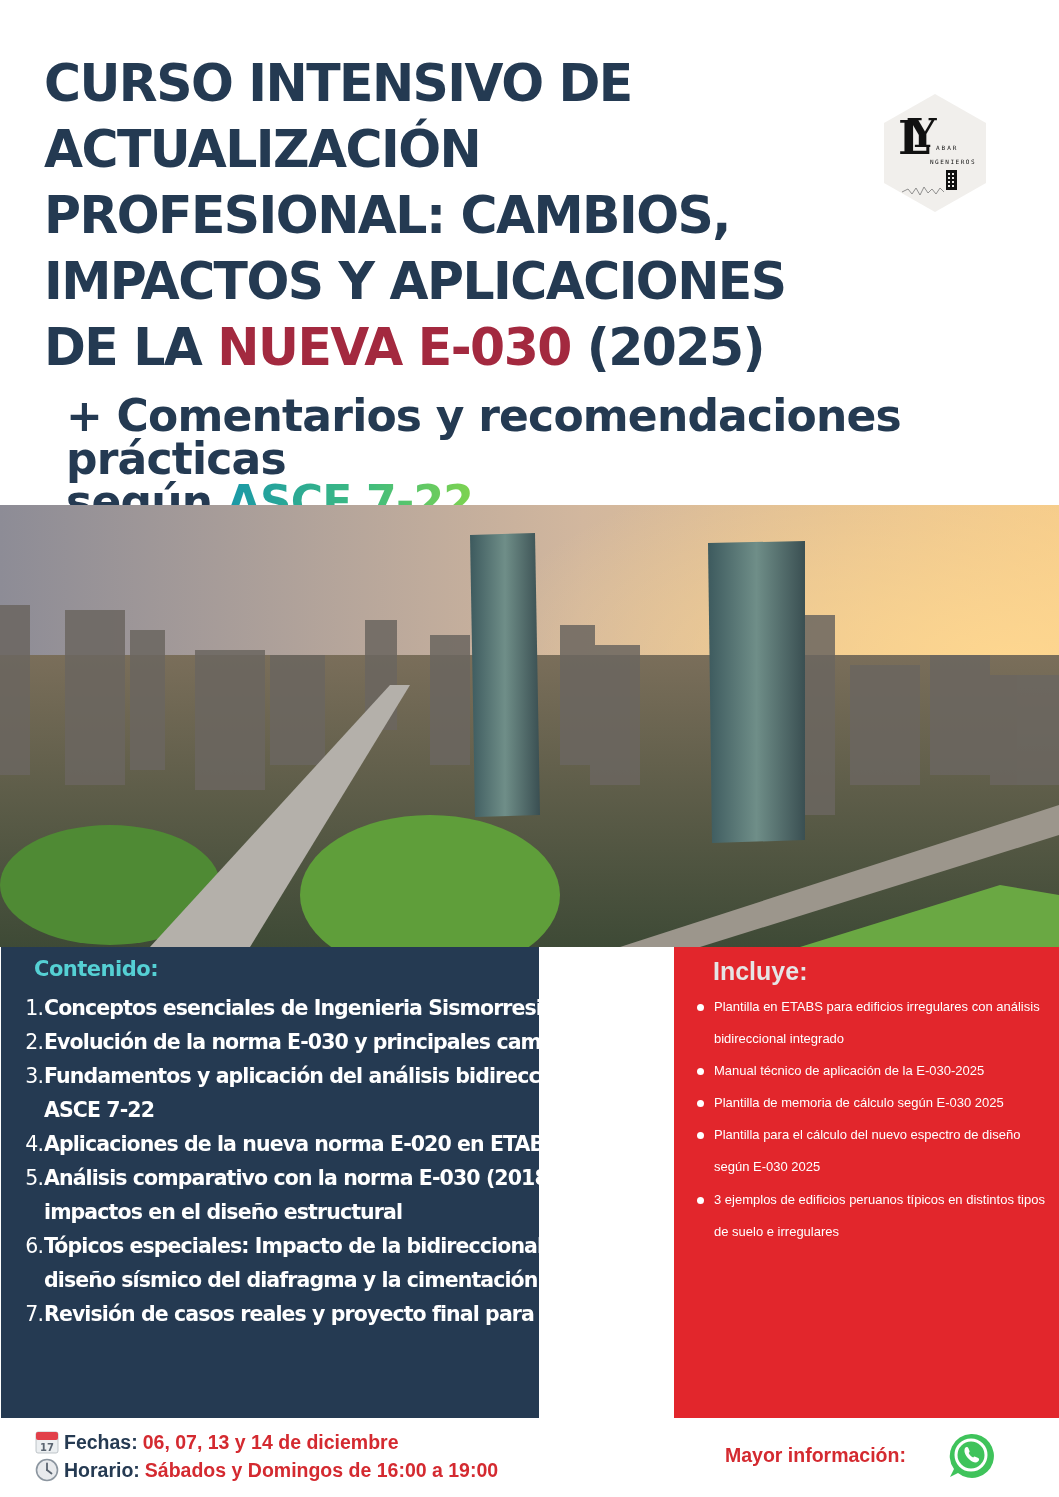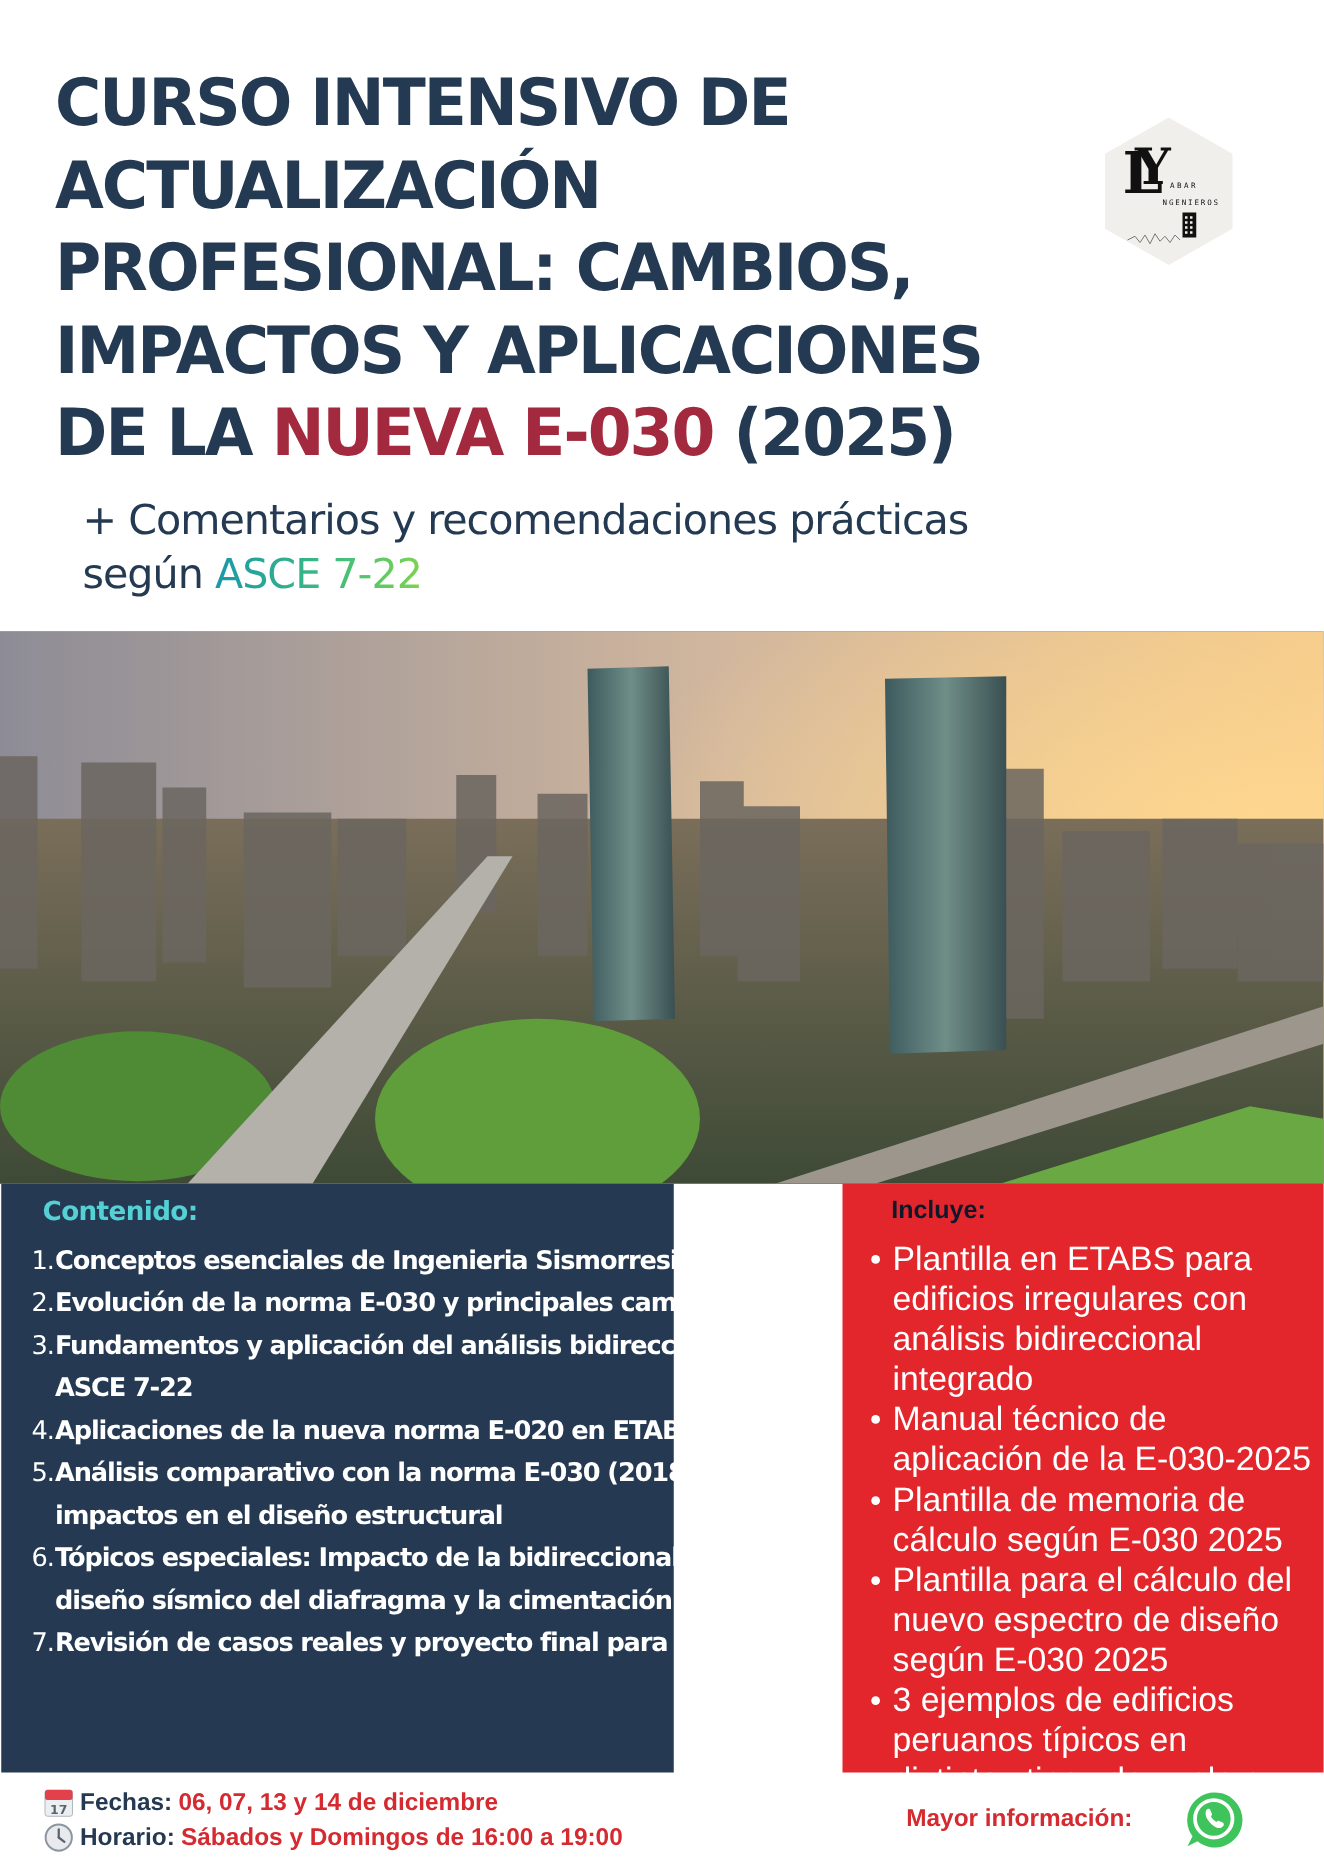--- a/index.html
+++ b/index.html
@@ -9,22 +9,22 @@
     .title {
       position: absolute; left: 44px; top: 50px; width: 940px;
       font-family: "DejaVu Sans", sans-serif; font-weight: bold;
       font-size: 52px; line-height: 66px; color: #243a52;
       letter-spacing: -1.6px; transform: scaleX(0.97); transform-origin: left top;
     }
     .title .accent { color: #a3293f; }
 
     .subtitle {
       position: absolute; left: 66px; top: 394px; width: 960px;
-      font-family: "DejaVu Sans", sans-serif; font-weight: normal;
-      font-size: 33px; line-height: 43px; color: #243a52; letter-spacing: -0.8px;
+      font-family: "DejaVu Sans", sans-serif; font-weight: bold;
+      font-size: 44px; line-height: 43px; color: #243a52; letter-spacing: -0.8px;
     }
     .subtitle .asce {
       background: linear-gradient(90deg, #1a98a8 0%, #3dbb80 55%, #7ed34f 100%);
       -webkit-background-clip: text; background-clip: text; color: transparent; margin-top: 33px;
     }
 
     .logo {
       position: absolute; left: 880px; top: 92px; width: 110px; height: 122px;
     }
 
@@ -53,28 +53,28 @@
       position: relative; padding-left: 29px;
       font-family: "DejaVu Sans", sans-serif; font-size: 20.5px; line-height: 34px; letter-spacing: -0.9px;
     }
     .contenido-list li .num {
       position: absolute; left: 0; top: 0; width: 28px; text-align: right; font-weight: normal;
     }
     .contenido-list li .txt { font-weight: bold; }
 
     .incluye-title {
       position: absolute; left: 39px; top: 10px;
-      font-weight: bold; font-size: 20px; color: #0f172a;
+      font-weight: bold; font-size: 25px; color: #e5e5e5;
     }
     .incluye-list {
       position: absolute; left: 20px; top: 44px; width: 360px; list-style: none;
     }
     .incluye-list li {
       position: relative; padding-left: 20px;
-      font-size: 27px; line-height: 32.1px; color: #ffffff;
+      font-size: 13px; line-height: 32.1px; color: #ffffff;
     }
     .incluye-list li::before {
       content: ""; position: absolute; left: 3px; top: 13px; width: 7px; height: 7px;
       background: #ffffff; border-radius: 50%;
     }
 
     .footer-row {
       position: absolute; left: 35px; font-weight: bold; font-size: 19.5px; white-space: nowrap;
       display: flex; align-items: center;
     }

